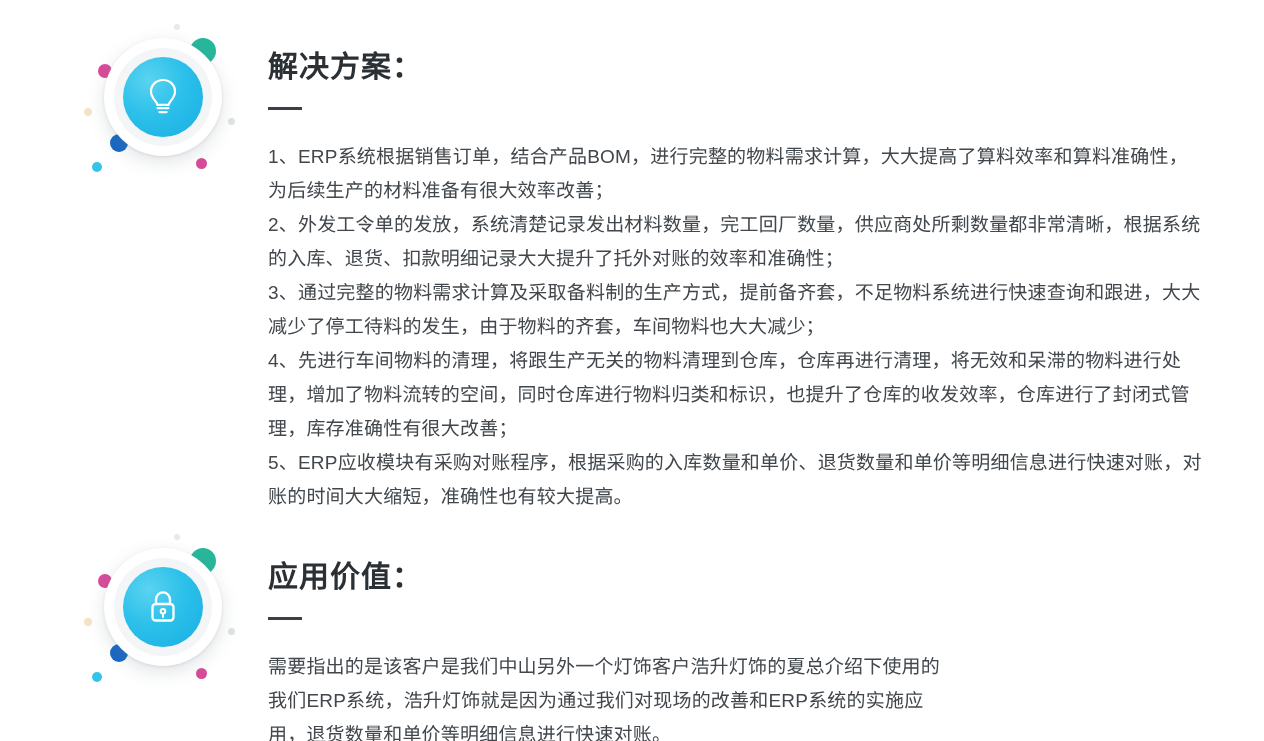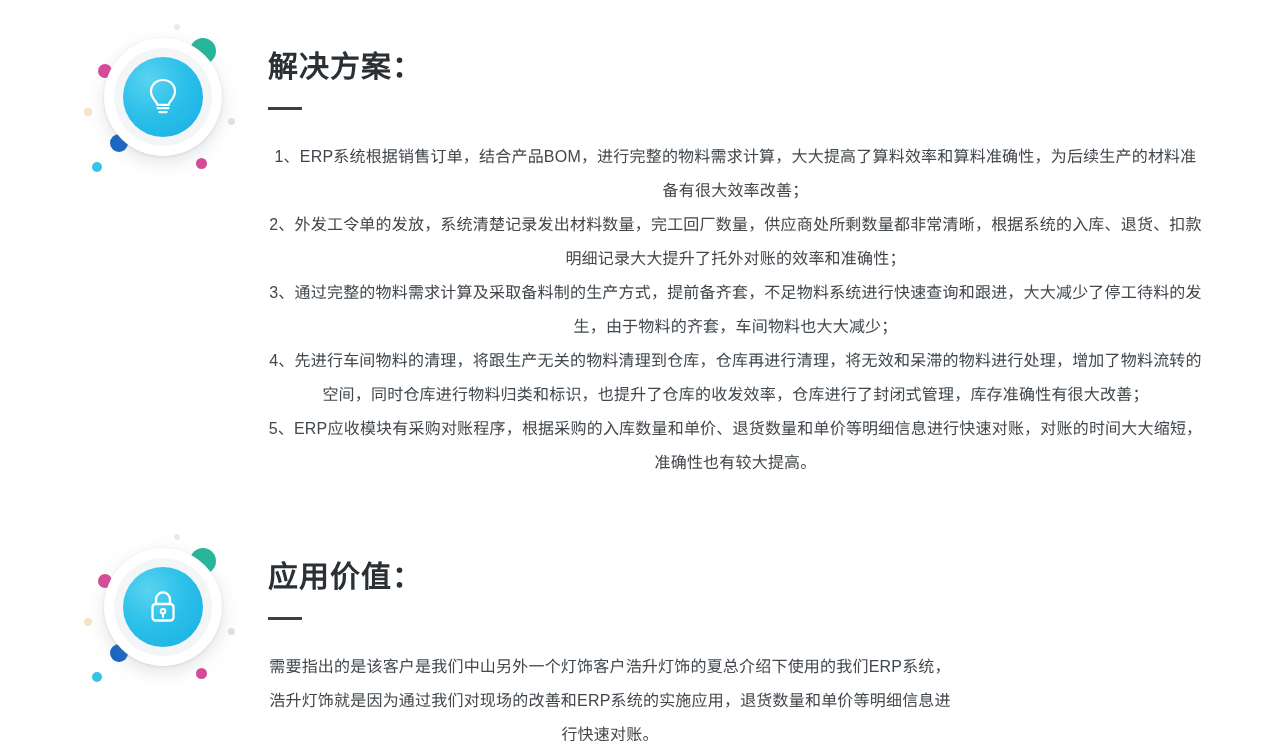--- a/index.html
+++ b/index.html
@@ -103,27 +103,26 @@
     margin: 35px 0 0 0;
     line-height: 1.2;
   }
   .rule {
     width: 34px;
     height: 3px;
     background: #3a4045;
     margin: 22px 0 30px 0;
   }
   .body-text {
-    font-size: 16px;
+    font-size: 19px;
     line-height: 34px;
     color: #41474c;
     letter-spacing: 0.2px;
     white-space: pre-wrap;
     max-width: 935px;
-    text-align: center;
   }
 </style>
 </head>
 <body>
 
 <div class="page">
 
   <div class="section section-1">
     <div class="icon-col">
       <div class="cluster">

